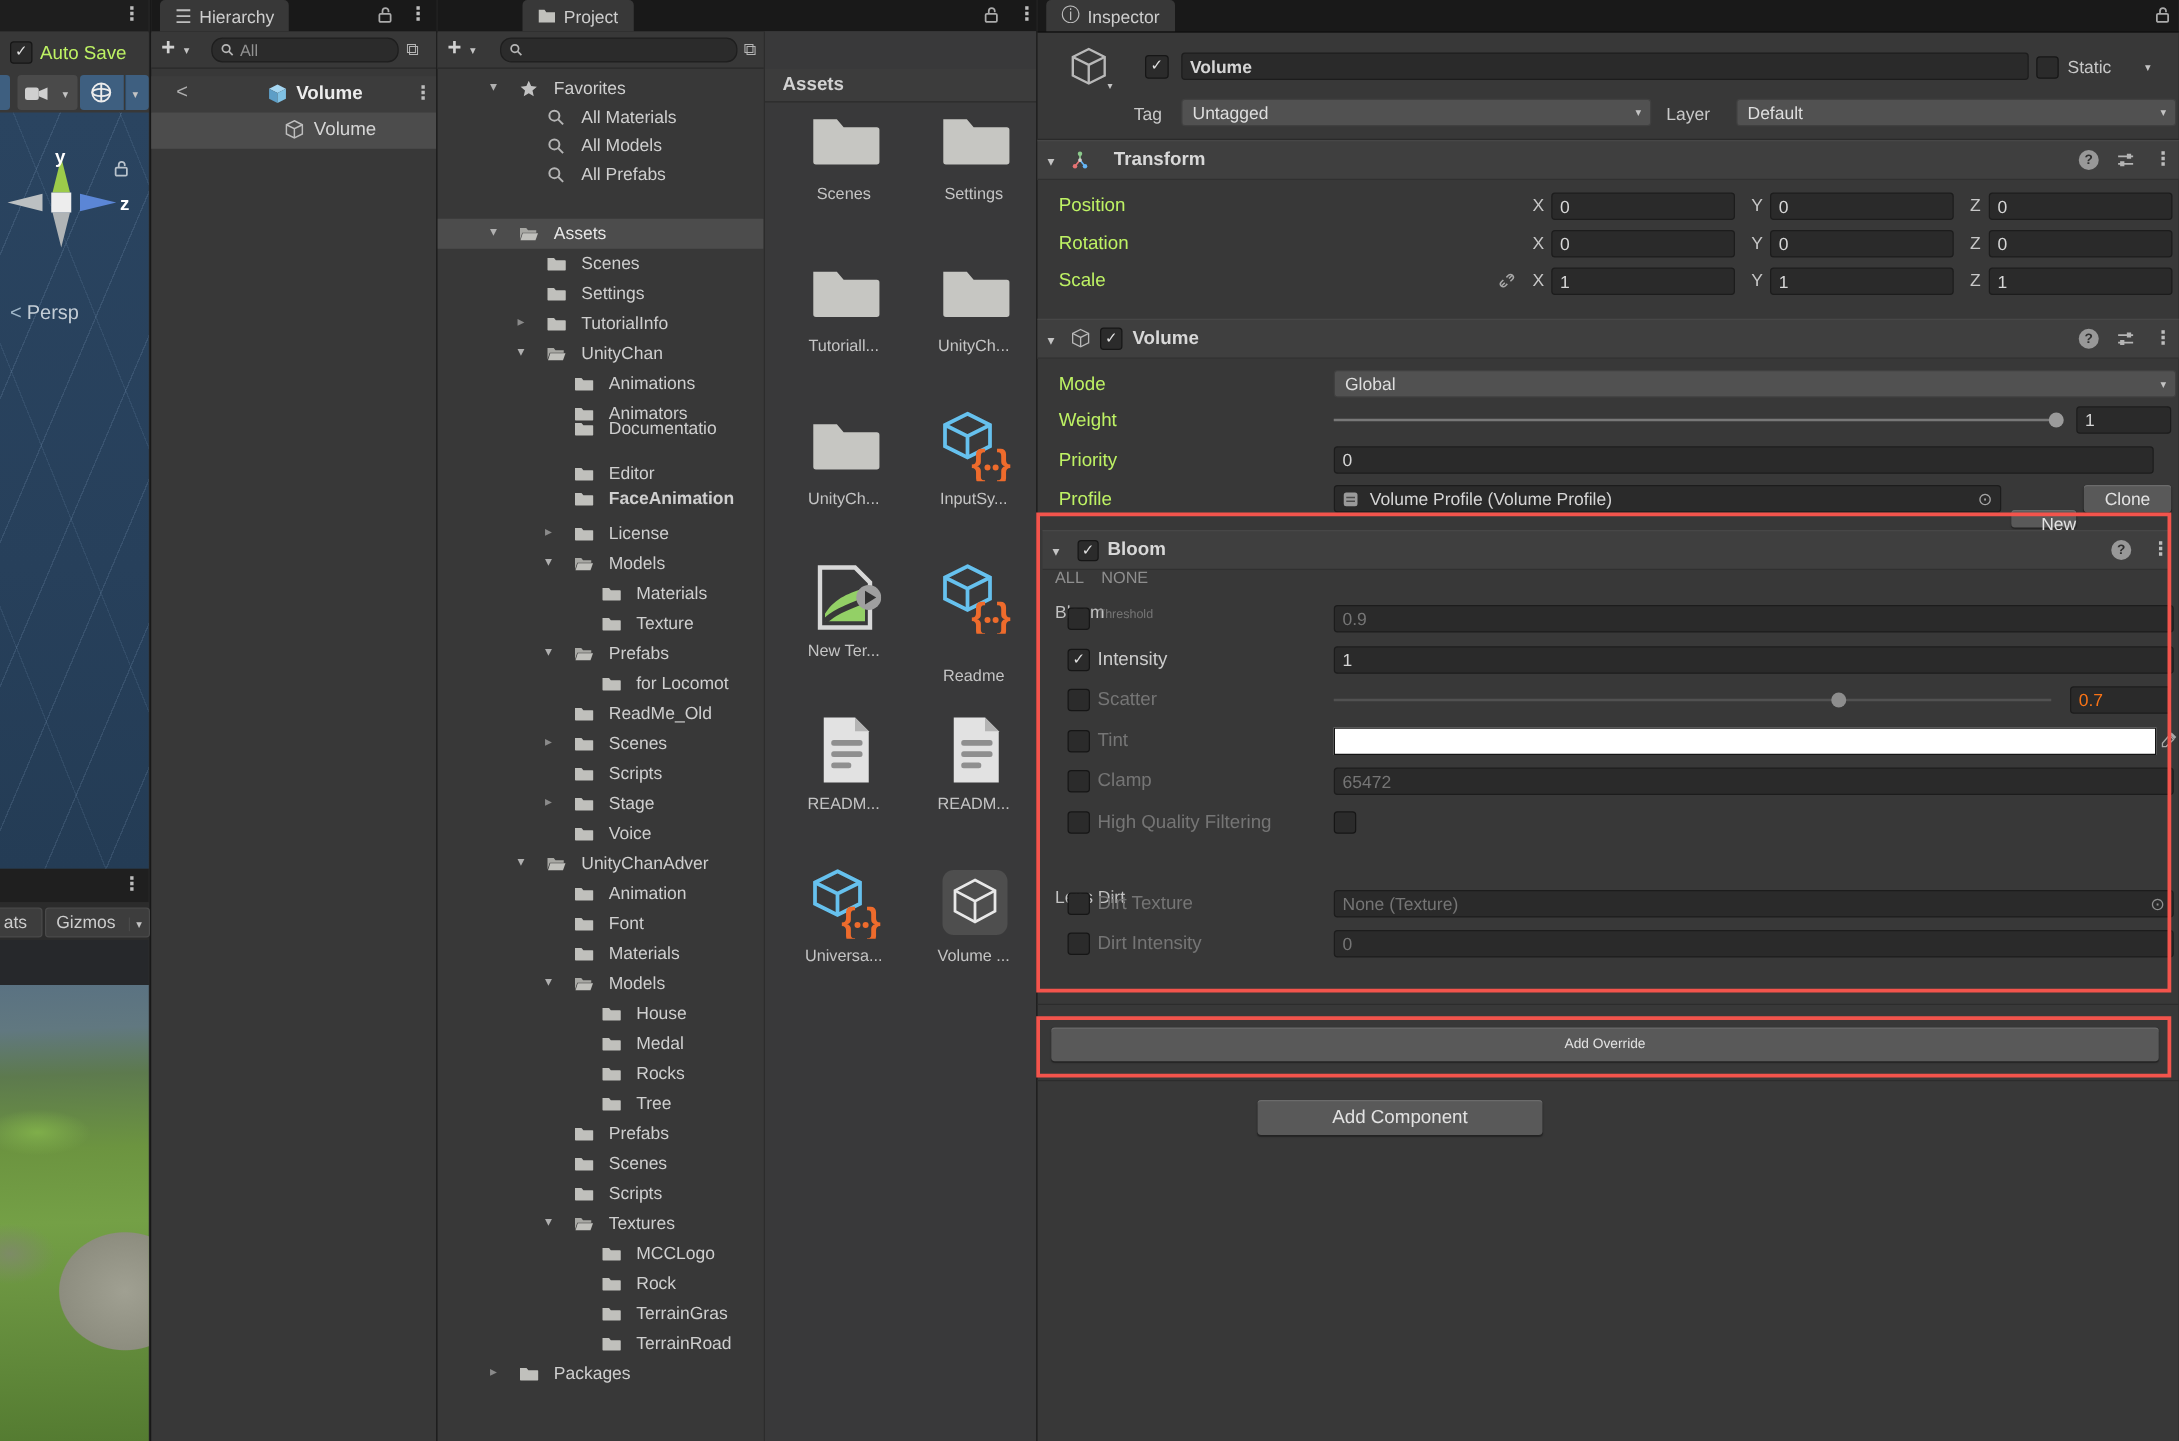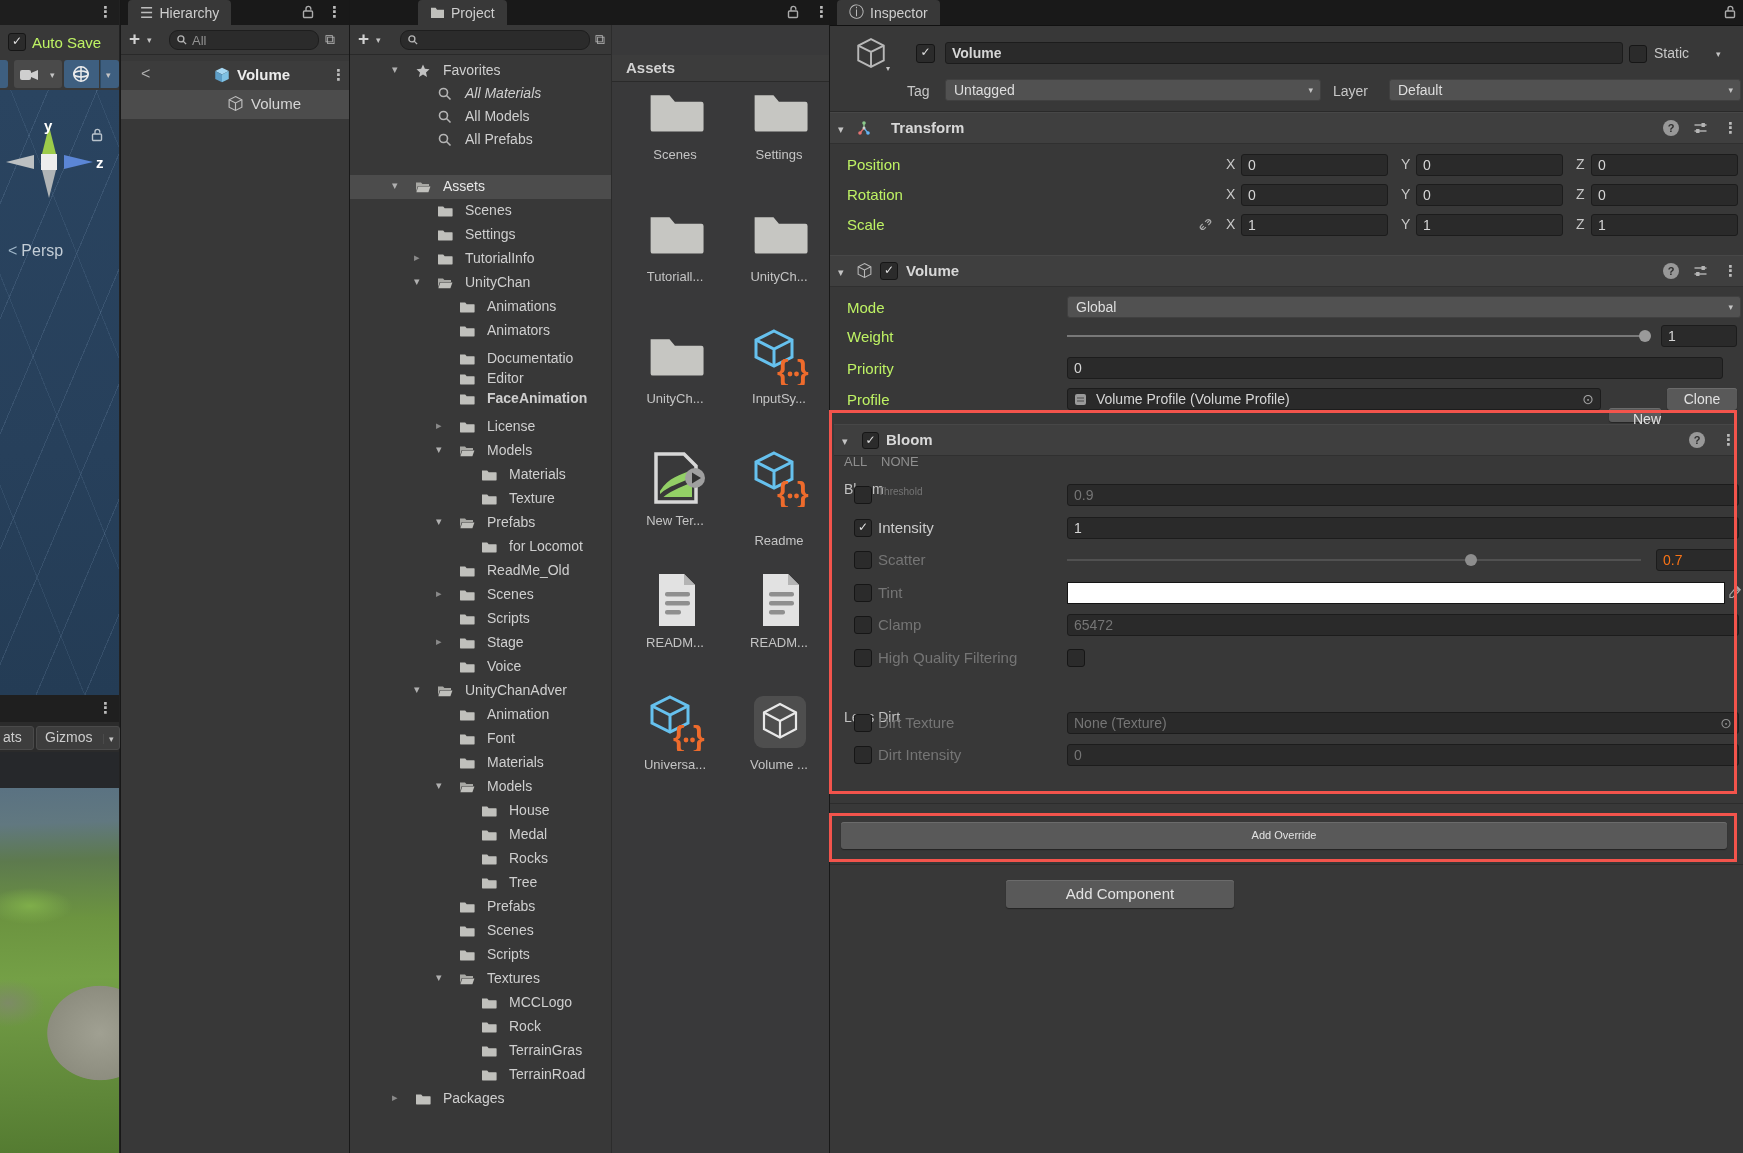--- a/index.html
+++ b/index.html
@@ -239,21 +239,21 @@
   <div class="abs" id="project-tree" style="left:0;top:55px;width:261px;height:1098px;overflow:hidden;">
       <div class="tree-row" style="top: 4px;">
         <span class="tree-arrow" style="left:42px;color:#b0b0b0">▾</span>
         <span class="tree-icon" style="left:65px;">
           <svg width="16" height="16" viewBox="0 0 16 16">
             <path d="M8 1.5 L9.9 5.8 14.5 6.3 11 9.4 12 14 8 11.6 4 14 5 9.4 1.5 6.3 6.1 5.8 Z" fill="#c2c2c2"></path>
           </svg>
         </span>
         <span class="tree-label" style="left:93px;">Favorites</span>
       </div>
-      <div class="tree-row" style="top: 27px; font-style: italic;">
+      <div class="tree-row" style="top: 27px;">
         <span class="tree-icon" style="left:87px;">
           <svg width="16" height="16" viewBox="0 0 16 16" fill="none" stroke="#b5b5b5" stroke-width="1.6">
             <circle cx="6.5" cy="6.5" r="4"></circle>
             <path d="M9.5 9.5 L13.5 13.5"></path>
           </svg>
         </span>
         <span class="tree-label" style="left:115px;">All Materials</span>
       </div>
       <div class="tree-row" style="top: 50px;">
         <span class="tree-icon" style="left:87px;">
@@ -327,21 +327,21 @@
         <span class="tree-label" style="left:137px;">Animations</span>
       </div>
       <div class="tree-row" style="top: 264px;">
         <span class="tree-icon" style="left:109px;">
           <svg width="16" height="16" viewBox="0 0 16 16">
             <path d="M1 3.4 h5.2 l1.5 1.8 h7.3 a.6.6 0 0 1 .6.6 v7 a.6.6 0 0 1 -.6.6 H1.6 a.6.6 0 0 1 -.6-.6 z" fill="#c0c0bc"></path>
           </svg>
         </span>
         <span class="tree-label" style="left:137px;">Animators</span>
       </div>
-      <div class="tree-row" style="top: 292px;">
+      <div class="tree-row" style="top: 276px;">
         <span class="tree-icon" style="left:109px;">
           <svg width="16" height="16" viewBox="0 0 16 16">
             <path d="M1 3.4 h5.2 l1.5 1.8 h7.3 a.6.6 0 0 1 .6.6 v7 a.6.6 0 0 1 -.6.6 H1.6 a.6.6 0 0 1 -.6-.6 z" fill="#c0c0bc"></path>
           </svg>
         </span>
         <span class="tree-label" style="left:137px;">Documentatio</span>
       </div>
       <div class="tree-row" style="top: 312px;">
         <span class="tree-icon" style="left:109px;">
           <svg width="16" height="16" viewBox="0 0 16 16">

